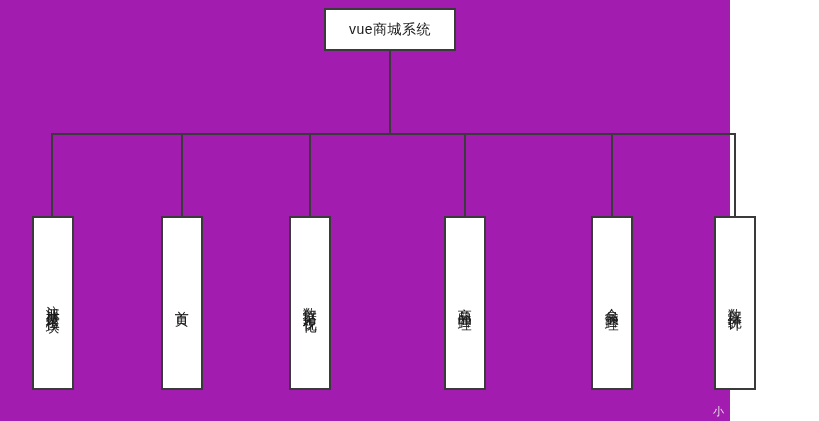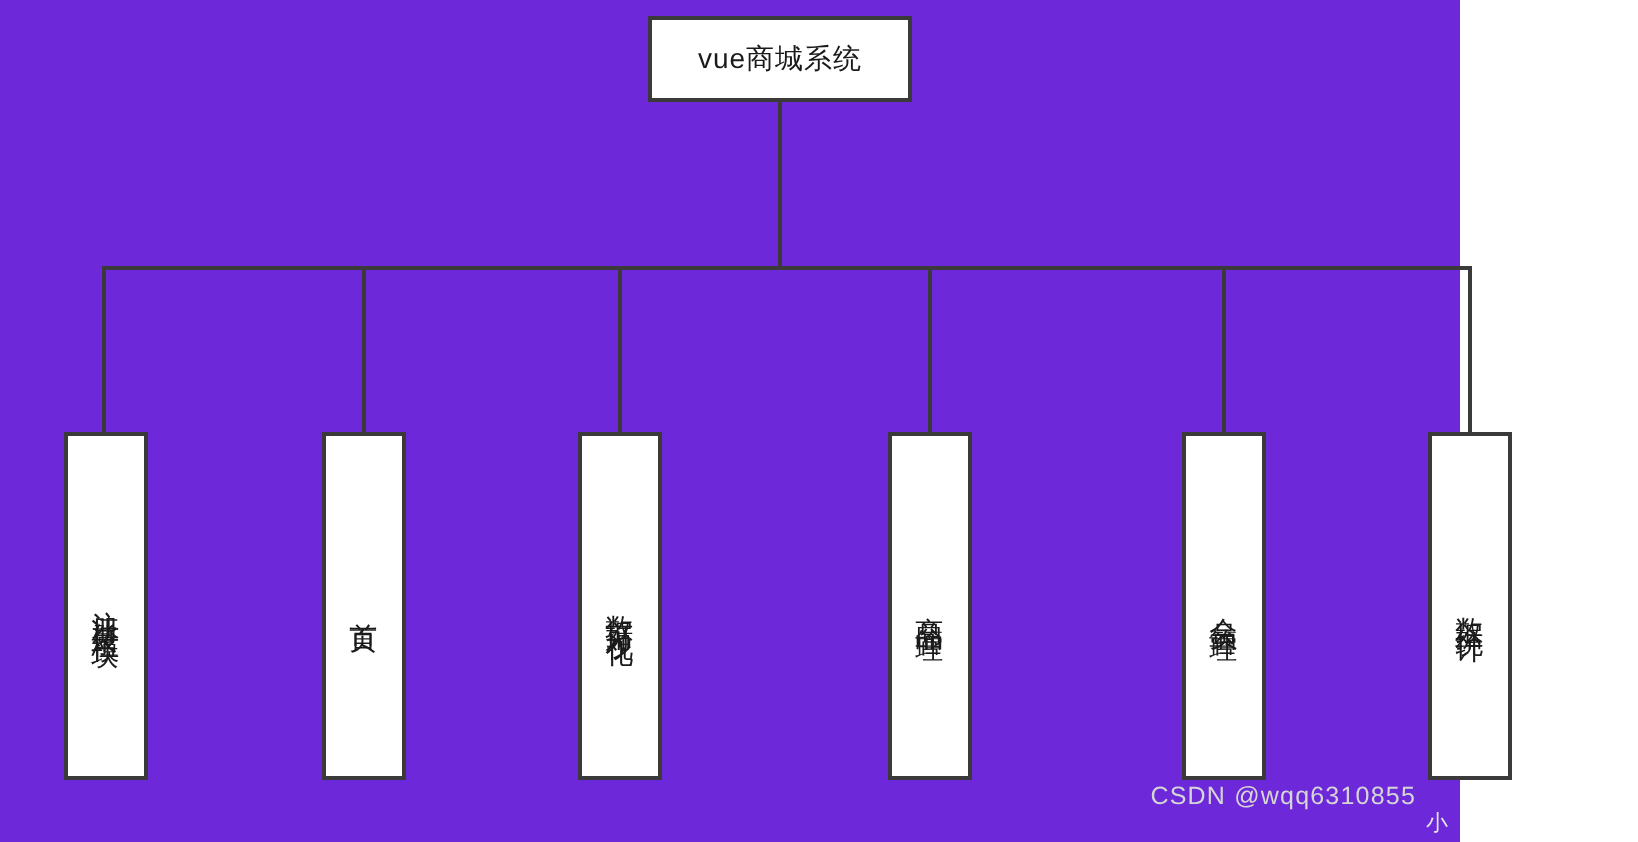--- a/index.html
+++ b/index.html
@@ -10,21 +10,21 @@
   body {
     width: 819px;
     height: 421px;
     font-family: "Liberation Sans", "DejaVu Sans", sans-serif;
     overflow: hidden;
   }
   #canvas {
     position: relative;
     width: 730px;
     height: 421px;
-    background: #6d28d9;
+    background: #a21caf;
   }
 
   
   .node {
     position: absolute;
     box-sizing: border-box;
     border: 2px solid #3a3a3a;
     background: #ffffff;
     display: flex;
     align-items: center;
@@ -119,17 +119,16 @@
   </div>
 
   <div class="node leaf" style="left:591px;">
     <span class="leaf-label">会员管理</span>
   </div>
 
   <div class="node leaf" style="left:714px;">
     <span class="leaf-label">数据统计</span>
   </div>
 
-  <div id="watermark">CSDN @wqq6310855</div>
 
   <div id="corner-mark">小</div>
 
 </div>
 
 </body></html>

